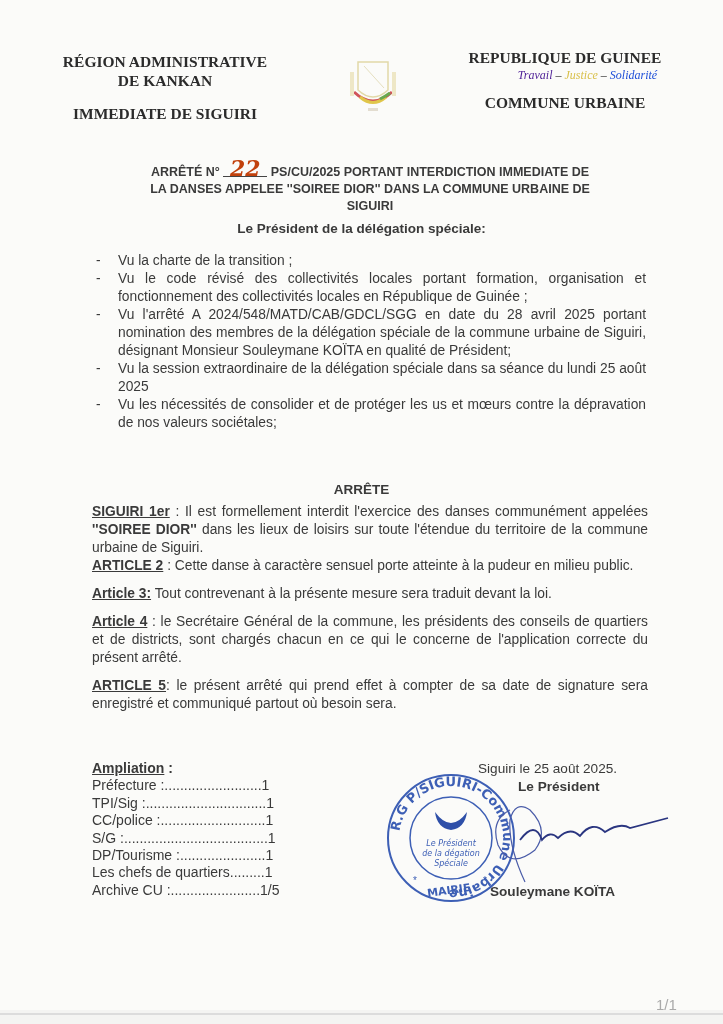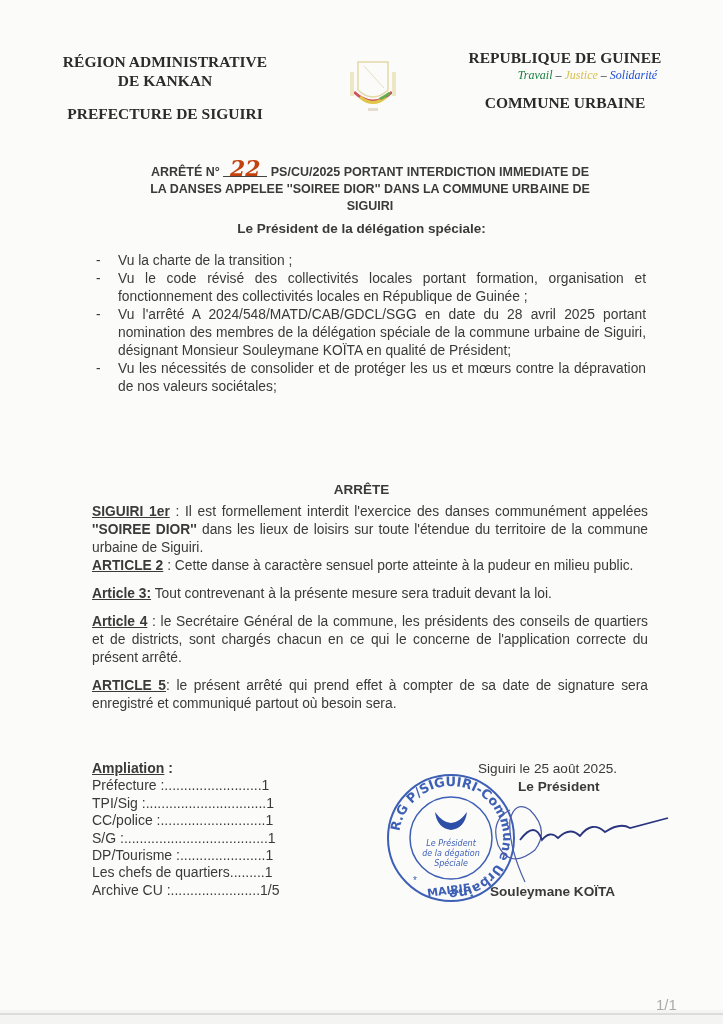--- a/index.html
+++ b/index.html
@@ -7,21 +7,21 @@
     width: 723px; height: 1024px; background: #f4f4f2; position: relative; overflow: hidden;
     font-family: "Liberation Sans", sans-serif; color: #3a3a3a;
   }
   .page { position: absolute; left: 0; top: 0; width: 723px; height: 1010px; background: #fbfbf9; }
   .hdr-left { position: absolute; left: 40px; top: 52px; width: 250px; text-align: center;
     font-family: "Liberation Serif", serif; font-weight: bold; color: #2b2b2b; font-size: 15.5px; line-height: 19px; }
   .hdr-left .pref { margin-top: 14px; }
   .hdr-right { position: absolute; left: 430px; top: 48px; width: 270px; text-align: center;
     font-family: "Liberation Serif", serif; font-weight: bold; color: #2b2b2b; font-size: 15.5px; line-height: 19px; }
   .motto { font-style: italic; font-weight: normal; font-size: 12px; line-height: 16px; }
-  .motto .r { color: #15803d; margin-left: 45px; } .motto .y { color: #d9c04a; } .motto .g { color: #1d4ed8; }
+  .motto .r { color: #4c1d95; margin-left: 45px; } .motto .y { color: #d9c04a; } .motto .g { color: #1d4ed8; }
   .hdr-right .cu { margin-top: 10px; }
   .emblem { position: absolute; left: 340px; top: 52px; width: 66px; height: 66px; }
   .title { position: absolute; left: 110px; top: 160px; width: 520px; text-align: center;
     font-weight: bold; font-size: 12.5px; line-height: 17px; color: #3a3a3a; }
   .title .num { font-family: "DejaVu Serif", serif; font-style: italic; color: #c2410c; font-size: 22px;
     display: inline-block; width: 44px; border-bottom: 1px solid #444; line-height: 16px; text-align: center; }
   .subtitle { position: absolute; left: 0; top: 221px; width: 723px; text-align: center;
     font-weight: bold; font-size: 13.5px; color: #3a3a3a; }
   .vu { position: absolute; left: 118px; top: 252px; width: 528px; font-size: 13.8px; line-height: 18px; text-align: justify; }
   .vu li { list-style: none; position: relative; margin: 0; }
@@ -45,21 +45,21 @@
   .bottom-line { position: absolute; left: 0; top: 1013px; width: 723px; height: 2px; background: #dcdcdc; }
 </style>
 </head>
 <body>
 
 <div class="page">
 
   <div class="hdr-left">
     <div>RÉGION ADMINISTRATIVE</div>
     <div>DE KANKAN</div>
-    <div class="pref">PREFECTURE DE SIGUIRI</div>
+    <div class="pref">IMMEDIATE DE SIGUIRI</div>
   </div>
 
   <svg class="emblem" viewBox="0 0 66 66">
     <path d="M18 10 L48 10 L48 38 Q33 52 18 38 Z" fill="none" stroke="#e2d9a8" stroke-width="1.5"></path>
     <line x1="24" y1="14" x2="44" y2="36" stroke="#e5dfbf" stroke-width="1"></line>
     <path d="M14 40 Q33 58 52 40" fill="none" stroke="#d0545a" stroke-width="3"></path>
     <path d="M20 45 Q33 56 46 45" fill="none" stroke="#e0c64a" stroke-width="3"></path>
     <path d="M40 47 Q46 44 50 41" fill="none" stroke="#6aa84f" stroke-width="3"></path>
     <rect x="10" y="20" width="4" height="24" fill="#eee7c6"></rect>
     <rect x="52" y="20" width="4" height="24" fill="#eee7c6"></rect>
@@ -84,20 +84,21 @@
     <div>SIGUIRI</div>
   </div>
 
   <div class="subtitle">Le Président de la délégation spéciale:</div>
 
   <div class="vu">
     <ul>
       <li>Vu la charte de la transition ;</li>
       <li>Vu le code révisé des collectivités locales portant formation, organisation et fonctionnement des collectivités locales en République de Guinée ;</li>
       <li>Vu l'arrêté A 2024/548/MATD/CAB/GDCL/SGG en date du 28 avril 2025 portant nomination des membres de la délégation spéciale de la commune urbaine de Siguiri, désignant Monsieur Souleymane KOÏTA en qualité de Président;</li>
+      <li>Vu la session extraordinaire de la délégation spéciale dans sa séance du lundi 25 août 2025</li>
       <li>Vu les nécessités de consolider  et de protéger les us et mœurs contre la dépravation de nos valeurs sociétales;</li>
     </ul>
   </div>
 
   <div class="arrete-word">ARRÊTE</div>
 
   <div class="articles">
     <p>
       <span class="art-label">SIGUIRI 1er</span><span> : </span><span>Il est formellement interdit l'exercice des danses communément appelées </span><b>''SOIREE DIOR''</b><span> dans les lieux de loisirs sur toute l'étendue du territoire de la commune urbaine de Siguiri.</span>
     </p>

